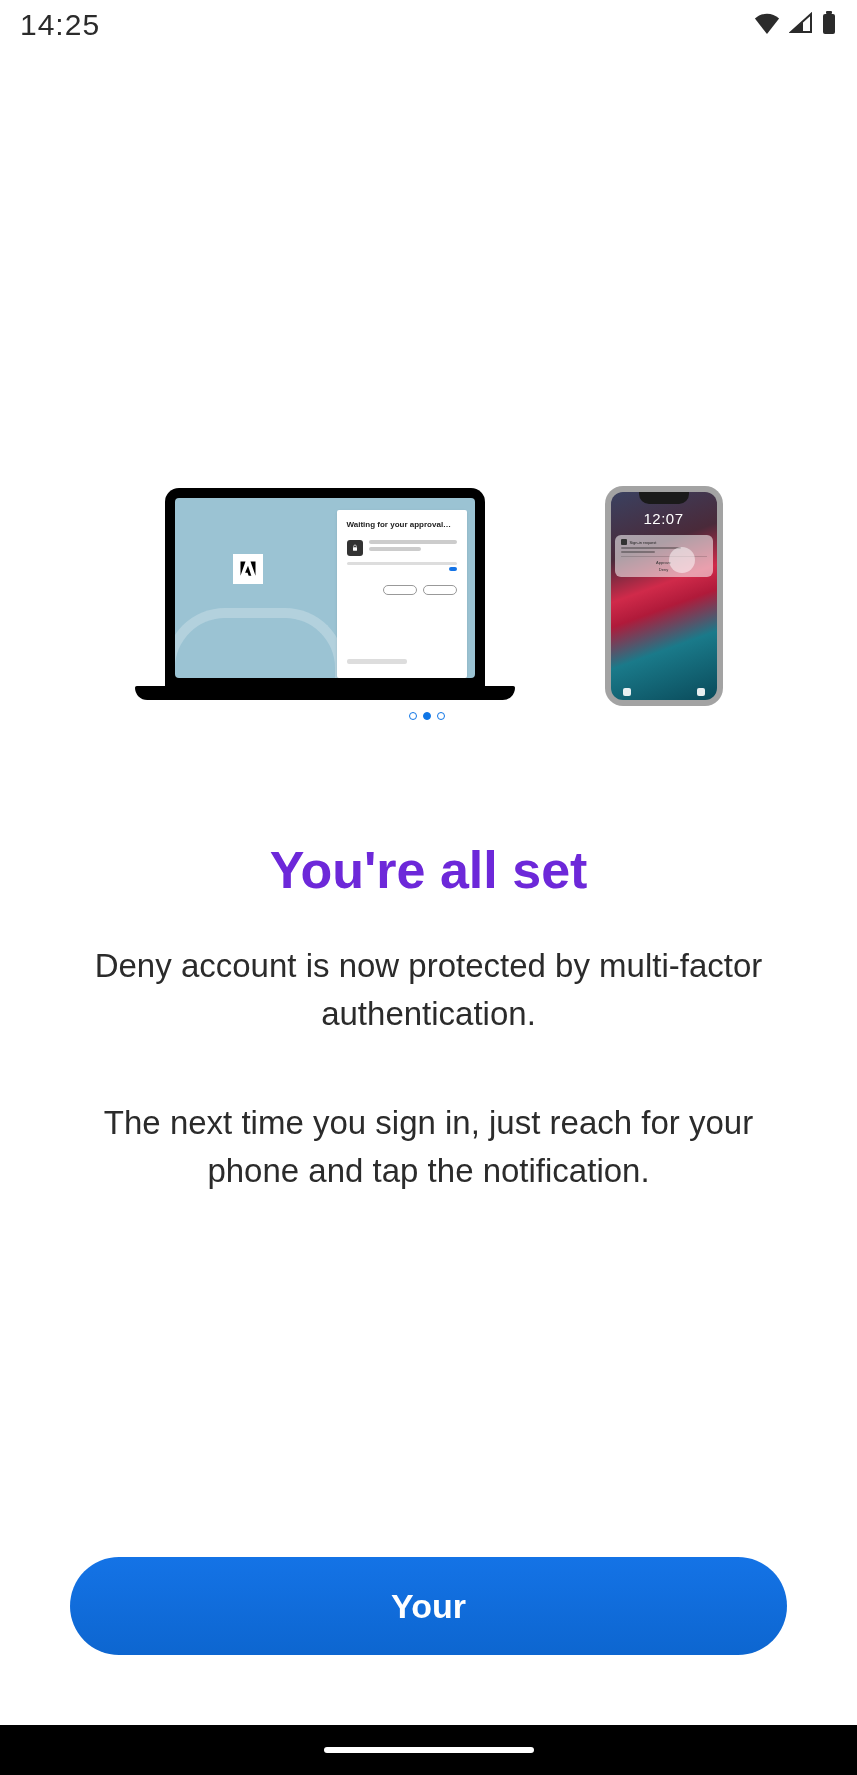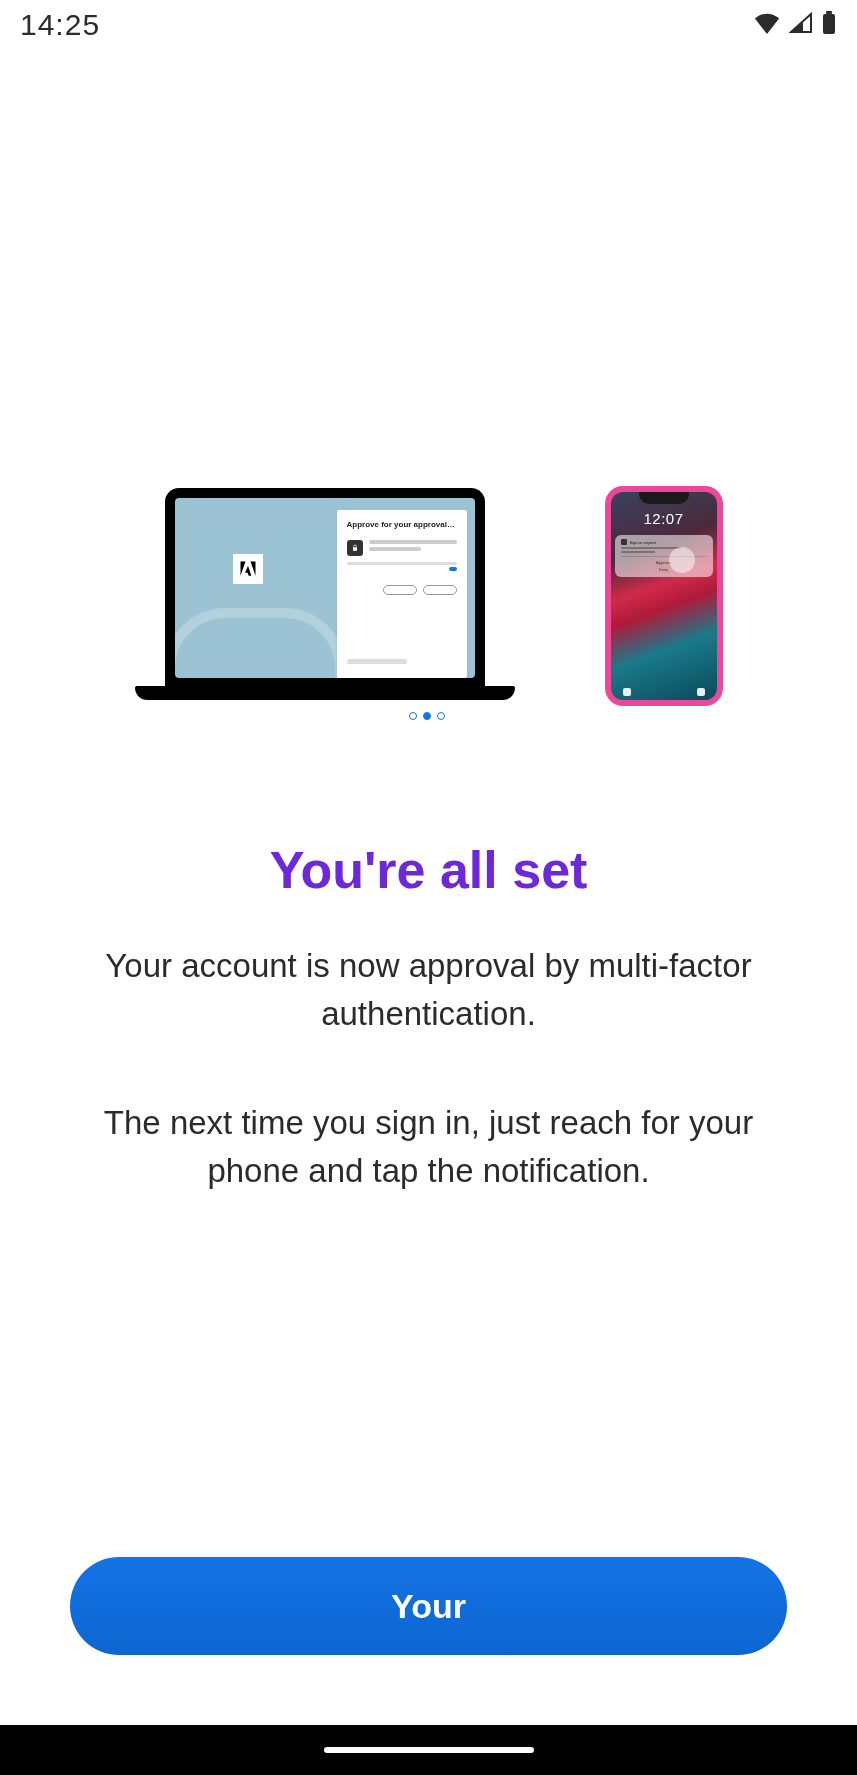--- a/index.html
+++ b/index.html
@@ -156,21 +156,21 @@
       width: 380px;
       height: 14px;
       background: #000;
       border-radius: 2px 2px 14px 14px;
       margin-top: -2px;
     }
     
     .phone {
       width: 118px;
       height: 220px;
-      background: #ec4899;
+      background: #a3a3a3;
       border-radius: 18px;
       padding: 6px;
       position: relative;
       margin-bottom: -6px;
     }
     .phone-notch {
       position: absolute;
       top: 6px; left: 50%;
       transform: translateX(-50%);
       width: 50px; height: 12px;
@@ -322,21 +322,21 @@
     <div class="laptop">
       <div class="laptop-screen">
         <div class="laptop-display">
           <div class="laptop-curves"></div>
           <div class="laptop-logo">
             <svg width="20" height="20" viewBox="0 0 24 24">
                 <path d="M3 3 L9 3 L3 20 Z M15 3 L21 3 L21 20 Z M12 8 L16 20 L12.8 20 L11.5 16.5 L8.5 16.5 Z" fill="#000"></path>
               </svg>
           </div>
           <div class="laptop-card">
-            <div class="card-title">Approve for your approval…</div>
+            <div class="card-title">Waiting for your approval…</div>
             <div class="card-row">
               <div class="card-icon">
                 <svg width="8" height="8" viewBox="0 0 24 24">
                     <rect x="6" y="10" width="12" height="10" rx="1" fill="#fff"></rect>
                     <path d="M8 10 V7 a4 4 0 0 1 8 0 V10" stroke="#fff" stroke-width="2" fill="none"></path>
                   </svg>
               </div>
               <div class="card-lines">
                 <div class="card-line"></div>
                 <div class="card-line short"></div>
@@ -383,21 +383,21 @@
     </div>
 
     <div class="pager">
       <div class="dot"></div>
       <div class="dot active"></div>
       <div class="dot"></div>
     </div>
   </div>
 
   <h1 class="heading">You're all set</h1>
-  <p class="body-text">Your account is now approval by multi-factor authentication.</p>
+  <p class="body-text">Deny account is now protected by multi-factor authentication.</p>
   <p class="body-text">The next time you sign in, just reach for your phone and tap the notification.</p>
 
   <button class="close-btn">Your</button>
 </div>
 
 <div class="nav-bar">
   <div class="nav-pill"></div>
 </div>
 
 </body></html>

